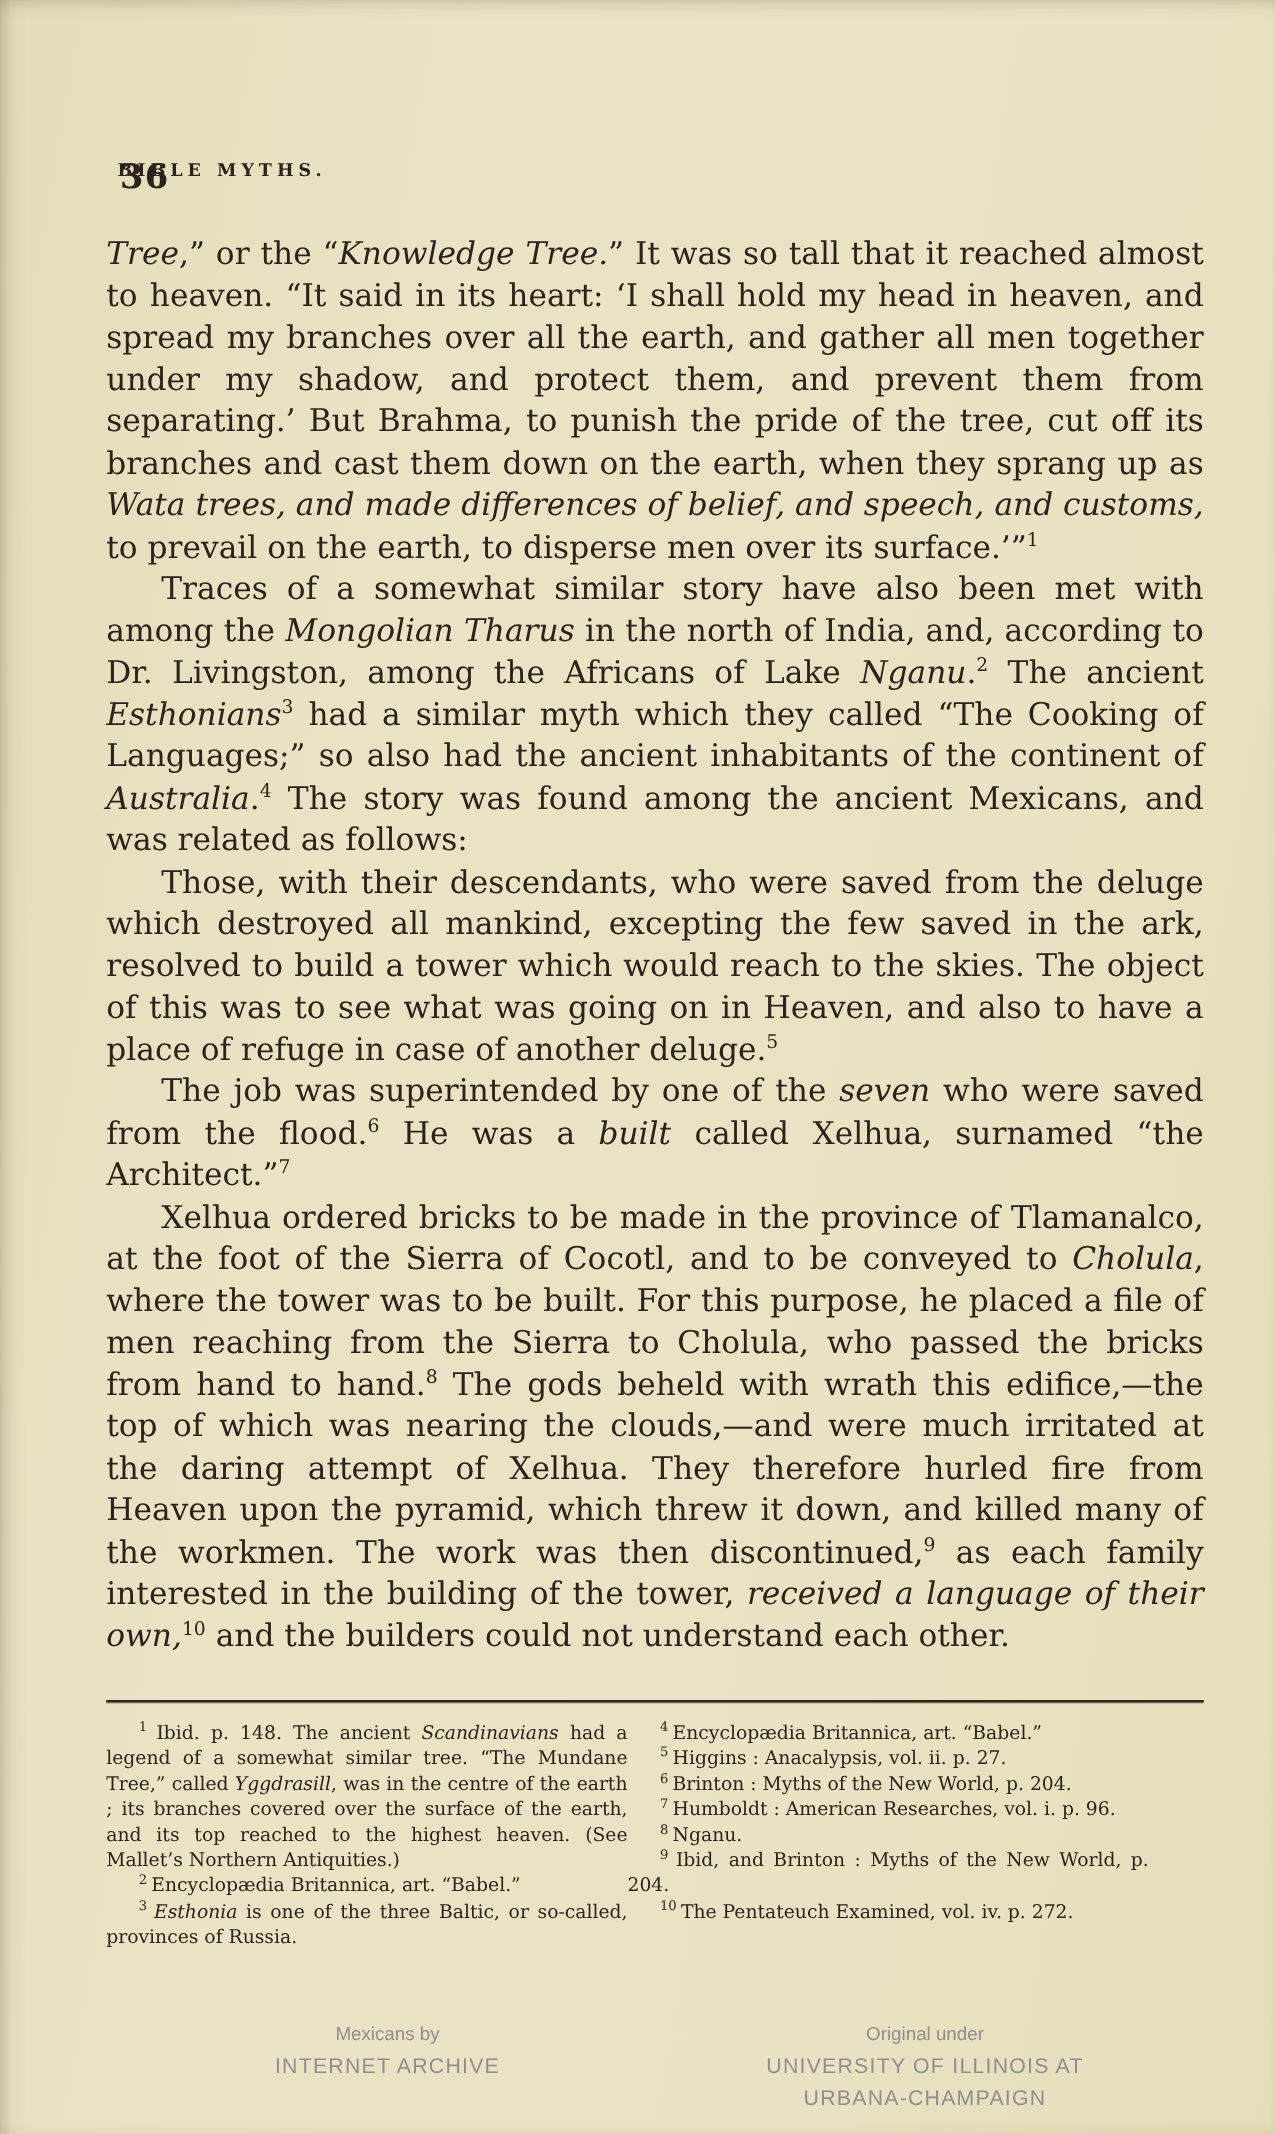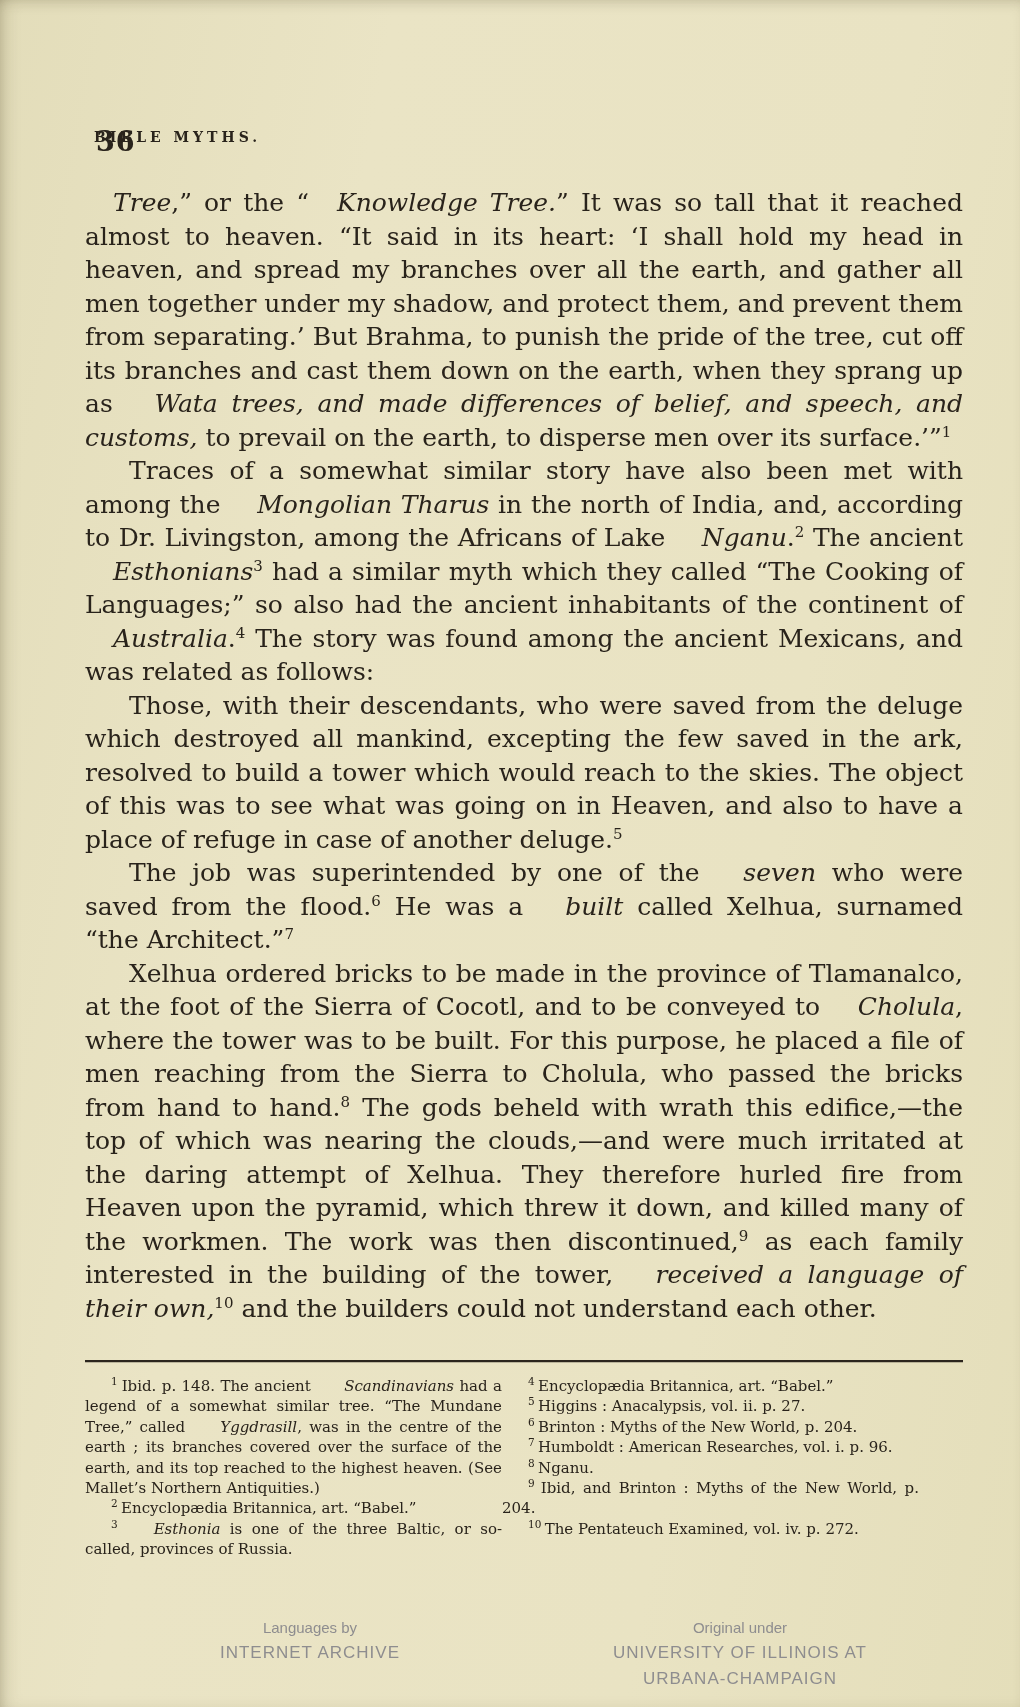--- a/index.html
+++ b/index.html
@@ -15,21 +15,21 @@
     overflow: hidden;
   }
   
   .header { position: absolute; top: 126px; left: 94px; width: 878px; height: 34px; }
   .pagenum { position: absolute; left: 2px; top: 0; font-size: 27px; font-weight: bold; letter-spacing: 1px; }
   .running-title { position: absolute; left: 0; right: 0; top: 3px; text-align: left; font-size: 14px; font-weight: bold; letter-spacing: 4px; }
   
   .body-block { position: absolute; top: 186px; left: 85px; width: 878px; font-size: 25px; line-height: 33.5px; text-align: justify; }
   .bodyp { margin: 0; }
   .bodyp.indent { text-indent: 44px; }
-  .it { font-style: italic; margin-left: 28px; }
+  .it { font-style: italic; }
   sup { font-size: 0.60em; vertical-align: super; line-height: 0; letter-spacing: 0; }
   
   .rule { position: absolute; top: 1360px; left: 85px; width: 878px; height: 2px; background: #2b251d; box-shadow: 0 1px 0 rgba(43,37,29,0.25); }
   
   .footnotes { position: absolute; top: 1376px; left: 85px; width: 878px; display: flex; }
   .fncol { width: 417px; font-size: 15px; line-height: 20.4px; text-align: justify; }
   .fn { margin: 0; text-indent: 26px; }
   .fn sup { font-size: 0.70em; }
   
   .footer-left, .footer-right {
@@ -73,21 +73,21 @@
         <p class="fn"><sup>5 </sup><span>Higgins : Anacalypsis, vol. ii. p. 27.</span></p>
         <p class="fn"><sup>6 </sup><span>Brinton :  Myths of the New World, p. 204.</span></p>
         <p class="fn"><sup>7 </sup><span>Humboldt : American Researches, vol. i. p. 96.</span></p>
         <p class="fn"><sup>8 </sup><span>Nganu.</span></p>
         <p class="fn"><sup>9 </sup><span>Ibid, and Brinton :  Myths of the New World, p. 204.</span></p>
         <p class="fn"><sup>10 </sup><span>The Pentateuch Examined, vol. iv. p. 272.</span></p>
       </div>
   </div>
 
   <div class="footer-left">
-    <div class="wm-label">Languages by</div>
+    <div class="wm-label">Mexicans by</div>
     <div class="wm-org">INTERNET ARCHIVE</div>
   </div>
 
   <div class="footer-right">
     <div class="wm-label">Original under</div>
     <div class="wm-org">UNIVERSITY OF ILLINOIS AT</div>
     <div class="wm-org">URBANA-CHAMPAIGN</div>
   </div>
 
 </div>

